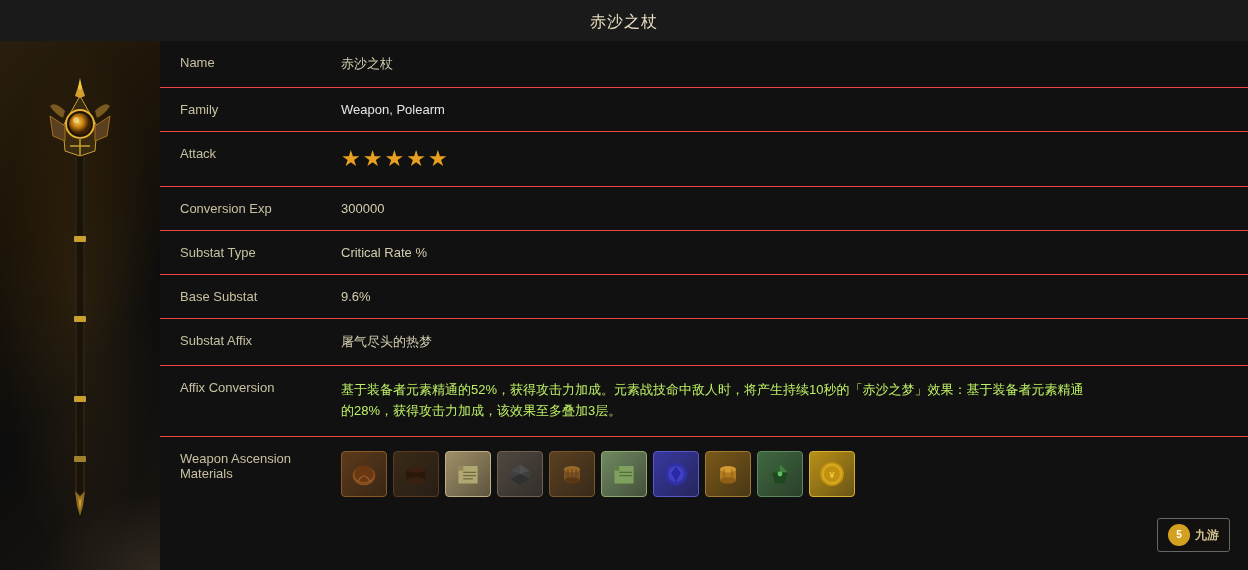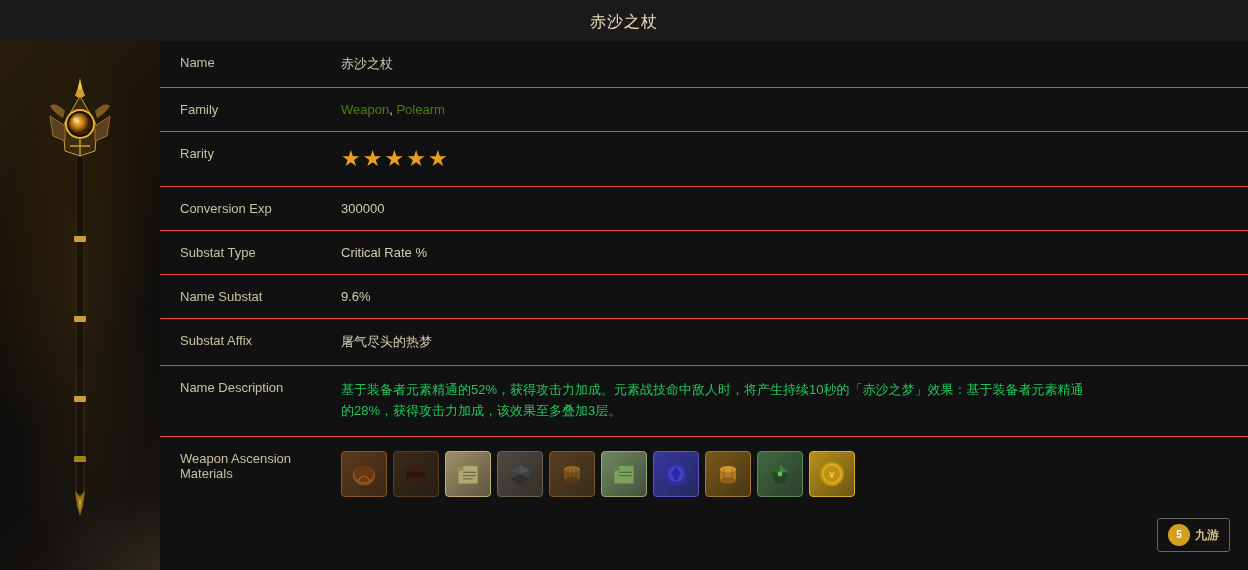--- a/index.html
+++ b/index.html
@@ -87,28 +87,28 @@
       vertical-align: top;
     }
 
     .stars {
       color: #e8a020;
       font-size: 22px;
       letter-spacing: 2px;
     }
 
     .family-link {
-      color: #4d7c0f;
+      color: #e5e5e5;
       text-decoration: none;
     }
 
     .affix-desc {
       line-height: 1.6;
       font-size: 13px;
-      color: #22c55e;
+      color: #bef264;
       max-width: 750px;
     }
 
     .materials-row {
       display: flex;
       gap: 6px;
       align-items: center;
       flex-wrap: wrap;
     }
 
@@ -195,49 +195,49 @@
 
         <tr>
           <td class="label-cell">Family</td>
           <td class="value-cell">
             <span class="family-link">Weapon</span>,
             <span class="family-link">Polearm</span>
           </td>
         </tr>
 
         <tr>
-          <td class="label-cell">Rarity</td>
+          <td class="label-cell">Attack</td>
           <td class="value-cell">
             <span class="stars">★★★★★</span>
           </td>
         </tr>
 
         <tr>
           <td class="label-cell">Conversion Exp</td>
           <td class="value-cell">300000</td>
         </tr>
 
 
         <tr>
           <td class="label-cell">Substat Type</td>
           <td class="value-cell">Critical Rate %</td>
         </tr>
 
         <tr>
-          <td class="label-cell">Name Substat</td>
+          <td class="label-cell">Base Substat</td>
           <td class="value-cell">9.6%</td>
         </tr>
 
         <tr>
           <td class="label-cell">Substat Affix</td>
           <td class="value-cell">屠气尽头的热梦</td>
         </tr>
 
         <tr>
-          <td class="label-cell">Name Description</td>
+          <td class="label-cell">Affix Conversion</td>
           <td class="value-cell">
             <div class="affix-desc">基于装备者元素精通的52%，获得攻击力加成。元素战技命中敌人时，将产生持续10秒的「赤沙之梦」效果：基于装备者元素精通的28%，获得攻击力加成，该效果至多叠加3层。</div>
           </td>
         </tr>
 
         <tr>
           <td class="label-cell" style="white-space: pre-line;">Weapon Ascension
 Materials</td>
           <td class="value-cell">
             <div class="materials-row" id="materials-container">

